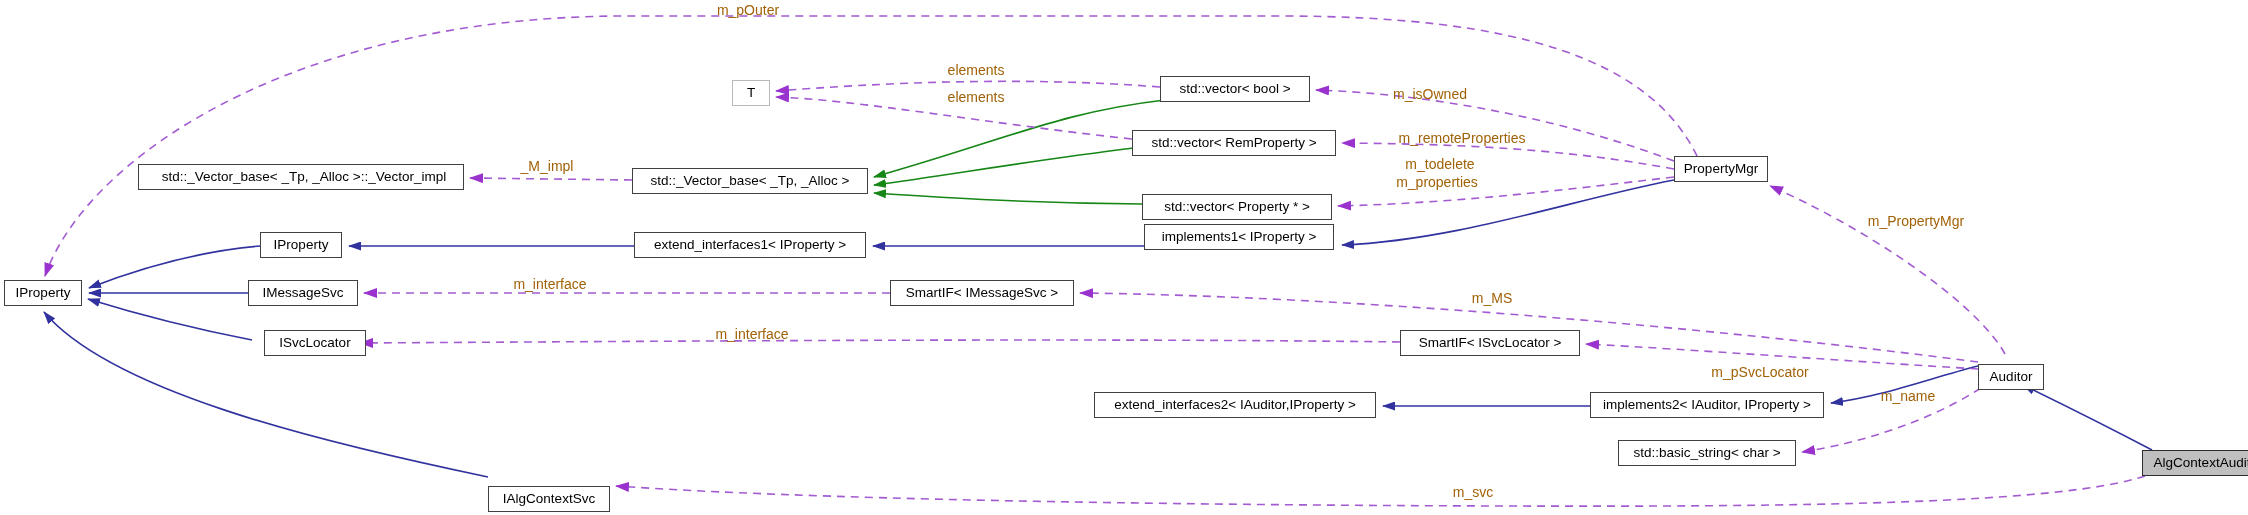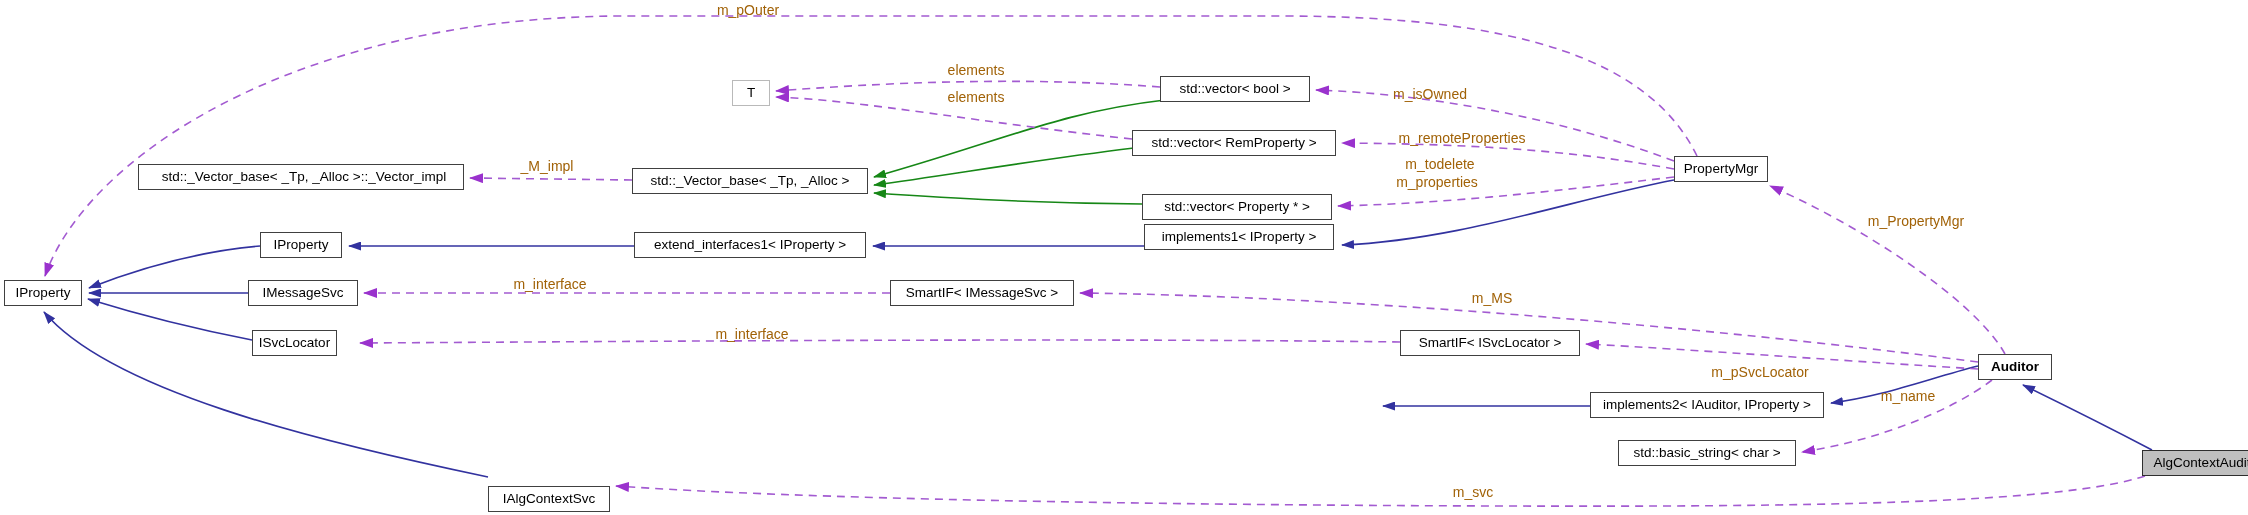--- a/index.html
+++ b/index.html
@@ -94,24 +94,25 @@
   <div class="node" style="left:138px;top:164px;width:326px;padding-left:8px;">std::_Vector_base&lt; _Tp, _Alloc &gt;::_Vector_impl</div>
   <div class="node" style="left:632px;top:168px;width:236px;">std::_Vector_base&lt; _Tp, _Alloc &gt;</div>
   <div class="node" style="left:1142px;top:194px;width:190px;">std::vector&lt; Property * &gt;</div>
   <div class="node" style="left:1674px;top:156px;width:94px;">PropertyMgr</div>
   <div class="node" style="left:260px;top:232px;width:82px;">IProperty</div>
   <div class="node" style="left:634px;top:232px;width:232px;">extend_interfaces1&lt; IProperty &gt;</div>
   <div class="node" style="left:1144px;top:224px;width:190px;">implements1&lt; IProperty &gt;</div>
   <div class="node" style="left:4px;top:280px;width:78px;">IProperty</div>
   <div class="node" style="left:248px;top:280px;width:110px;">IMessageSvc</div>
   <div class="node" style="left:890px;top:280px;width:184px;text-align:center;">SmartIF&lt; IMessageSvc &gt;</div>
-  <div class="node" style="left:252px;top:330px;width:85px;">ISvcLocator</div>
+  <div class="node" style="left:264px;top:330px;width:102px;">ISvcLocator</div>
   <div class="node" style="left:1400px;top:330px;width:180px;">SmartIF&lt; ISvcLocator &gt;</div>
+  <div class="node" style="left:1094px;top:392px;width:282px;">extend_interfaces2&lt; IAuditor,IProperty &gt;</div>
   <div class="node" style="left:1590px;top:392px;width:234px;">implements2&lt; IAuditor, IProperty &gt;</div>
-  <div class="node" style="left:1978px;top:354px;width:74px;font-weight:bold;">Auditor</div>
+  <div class="node" style="left:1978px;top:364px;width:66px;">Auditor</div>
   <div class="node" style="left:1618px;top:440px;width:178px;">std::basic_string&lt; char &gt;</div>
   <div class="node node-current" style="left:2102px;top:450px;width:132px;">AlgContextAuditor</div>
   <div class="node" style="left:488px;top:470px;width:122px;margin-top:16px;">IAlgContextSvc</div>
 
   <div class="elabel" style="left:748px;top:2px;">m_pOuter</div>
   <div class="elabel" style="left:976px;top:62px;">elements</div>
   <div class="elabel" style="left:976px;top:89px;">elements</div>
   <div class="elabel" style="left:547px;top:158px;">_M_impl</div>
   <div class="elabel" style="left:1430px;top:86px;">m_isOwned</div>
   <div class="elabel" style="left:1462px;top:130px;">m_remoteProperties</div>

